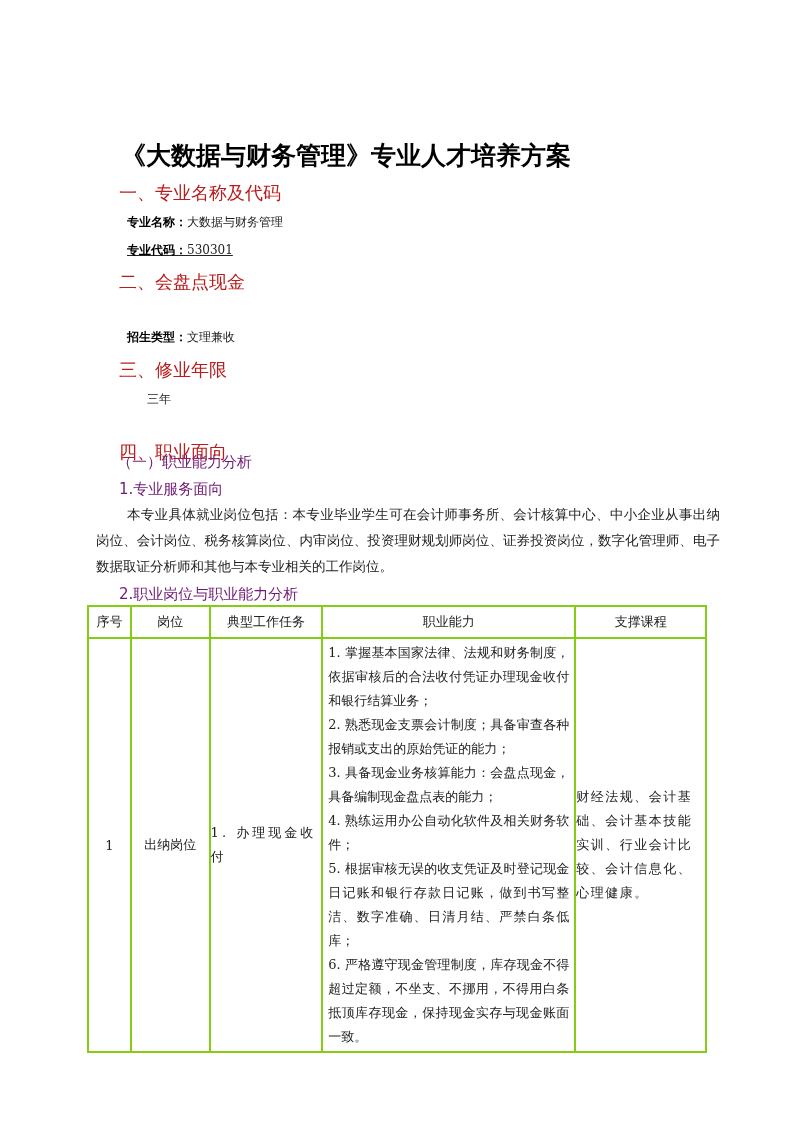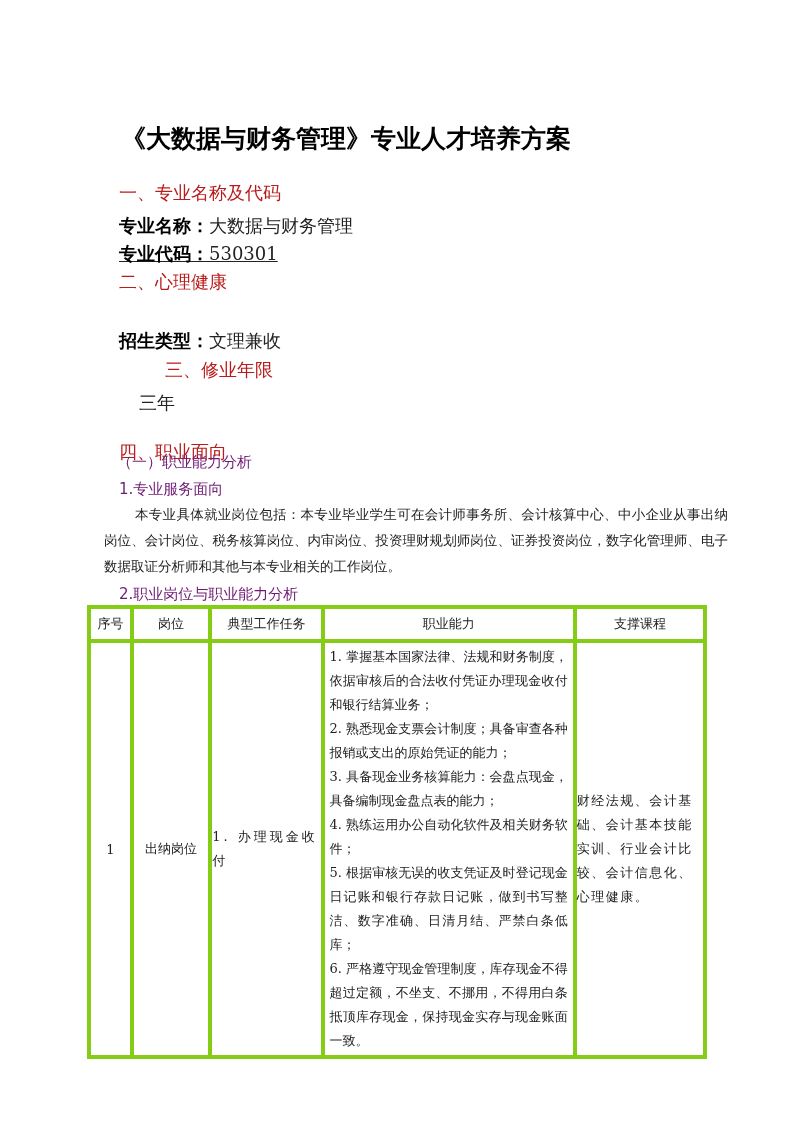--- a/index.html
+++ b/index.html
@@ -1,31 +1,31 @@
 <!DOCTYPE html>
 <html><head>
 <meta charset="utf-8">
 <style>
   html, body { margin: 0; padding: 0; background: #ffffff; }
   body { width: 793px; height: 1122px; position: relative; overflow: hidden;
          font-family: "DejaVu Serif", "Liberation Serif", serif; color: #111; }
   .page { position: absolute; left: 0; top: 0; width: 793px; height: 1122px; }
-  .title { position: absolute; left: 0; width: 692px; top: 122px; text-align: center;
+  .title { position: absolute; left: 0; width: 692px; top: 139px; text-align: center;
            font-size: 25px; font-weight: bold; letter-spacing: 0px; color: #000; }
   .h1 { position: absolute; left: 119px; font-family: Liberation Mono, monospace;
         font-size: 18px; color: #b91c1c; }
-  .line { position: absolute; left: 119px; font-size: 18px; color: #222; white-space: nowrap; text-align: right; }
+  .line { position: absolute; left: 127px; font-size: 12px; color: #222; white-space: nowrap; text-align: right; }
   .line .lbl { font-weight: bold; color: #000; font-family: "DejaVu Sans", "Liberation Sans", sans-serif; }
   .h2 { position: absolute; left: 119px; font-weight: normal; font-size: 15px; color: #701a75;
         font-family: "DejaVu Sans", "Liberation Sans", sans-serif; }
-  .para { position: absolute; left: 104px; width: 624px; font-size: 13.5px; line-height: 26px;
+  .para { position: absolute; left: 96px; width: 624px; font-size: 13.5px; line-height: 26px;
           color: #222; text-indent: 31px; text-align: justify; }
   table.grid { position: absolute; left: 87px; top: 605px; width: 620px; border-collapse: collapse;
                font-size: 13px; color: #222; }
-  table.grid td, table.grid th { border: 4px solid #84cc16; padding: 0; vertical-align: middle; }
+  table.grid td, table.grid th { border: 2px solid #84cc16; padding: 0; vertical-align: middle; }
   table.grid th { font-weight: normal; height: 30px; text-align: center; }
   td.abil { padding: 2px 5px 2px 5px !important; line-height: 24px; text-align: justify; vertical-align: top; }
   td.c { text-align: center; }
   td.task { padding: 0 6px; line-height: 24px; letter-spacing: 3px; }
   td.course { padding: 0 8px; line-height: 24px; letter-spacing: 1.5px; }
   .ab-item { display: block; }
 </style>
 </head>
 <body>
 
@@ -34,26 +34,26 @@
   <div class="title">《大数据与财务管理》专业人才培养方案</div>
 
   <div class="h1" style="top:181px;">一、专业名称及代码</div>
   <div class="line" style="top:214px;">
     <span class="lbl">专业名称：</span><span>大数据与财务管理</span>
   </div>
   <div class="line" style="top:242px;text-decoration:underline;">
     <span class="lbl">专业代码：</span><span>530301</span>
   </div>
 
-  <div class="h1" style="top:270px;">二、心理健康</div>
+  <div class="h1" style="top:270px;">二、会盘点现金</div>
   <div class="line" style="top:329px;">
     <span class="lbl">招生类型：</span><span>文理兼收</span>
   </div>
 
-  <div class="h1" style="top:358px;margin-left:46px;">三、修业年限</div>
+  <div class="h1" style="top:358px;">三、修业年限</div>
   <div class="line" style="top:391px;margin-left:20px;">三年</div>
 
   <div class="h1" style="top:440px;">四、职业面向</div>
   <div class="h2" style="top:453px; left:117px;">（一）职业能力分析</div>
   <div class="h2" style="top:480px; left:119px;">1.专业服务面向</div>
   <div class="para" style="top:501px;">本专业具体就业岗位包括：本专业毕业学生可在会计师事务所、会计核算中心、中小企业从事出纳岗位、会计岗位、税务核算岗位、内审岗位、投资理财规划师岗位、证券投资岗位，数字化管理师、电子数据取证分析师和其他与本专业相关的工作岗位。</div>
   <div class="h2" style="top:585px; left:119px;">2.职业岗位与职业能力分析</div>
 
   <table class="grid">
     <colgroup>

